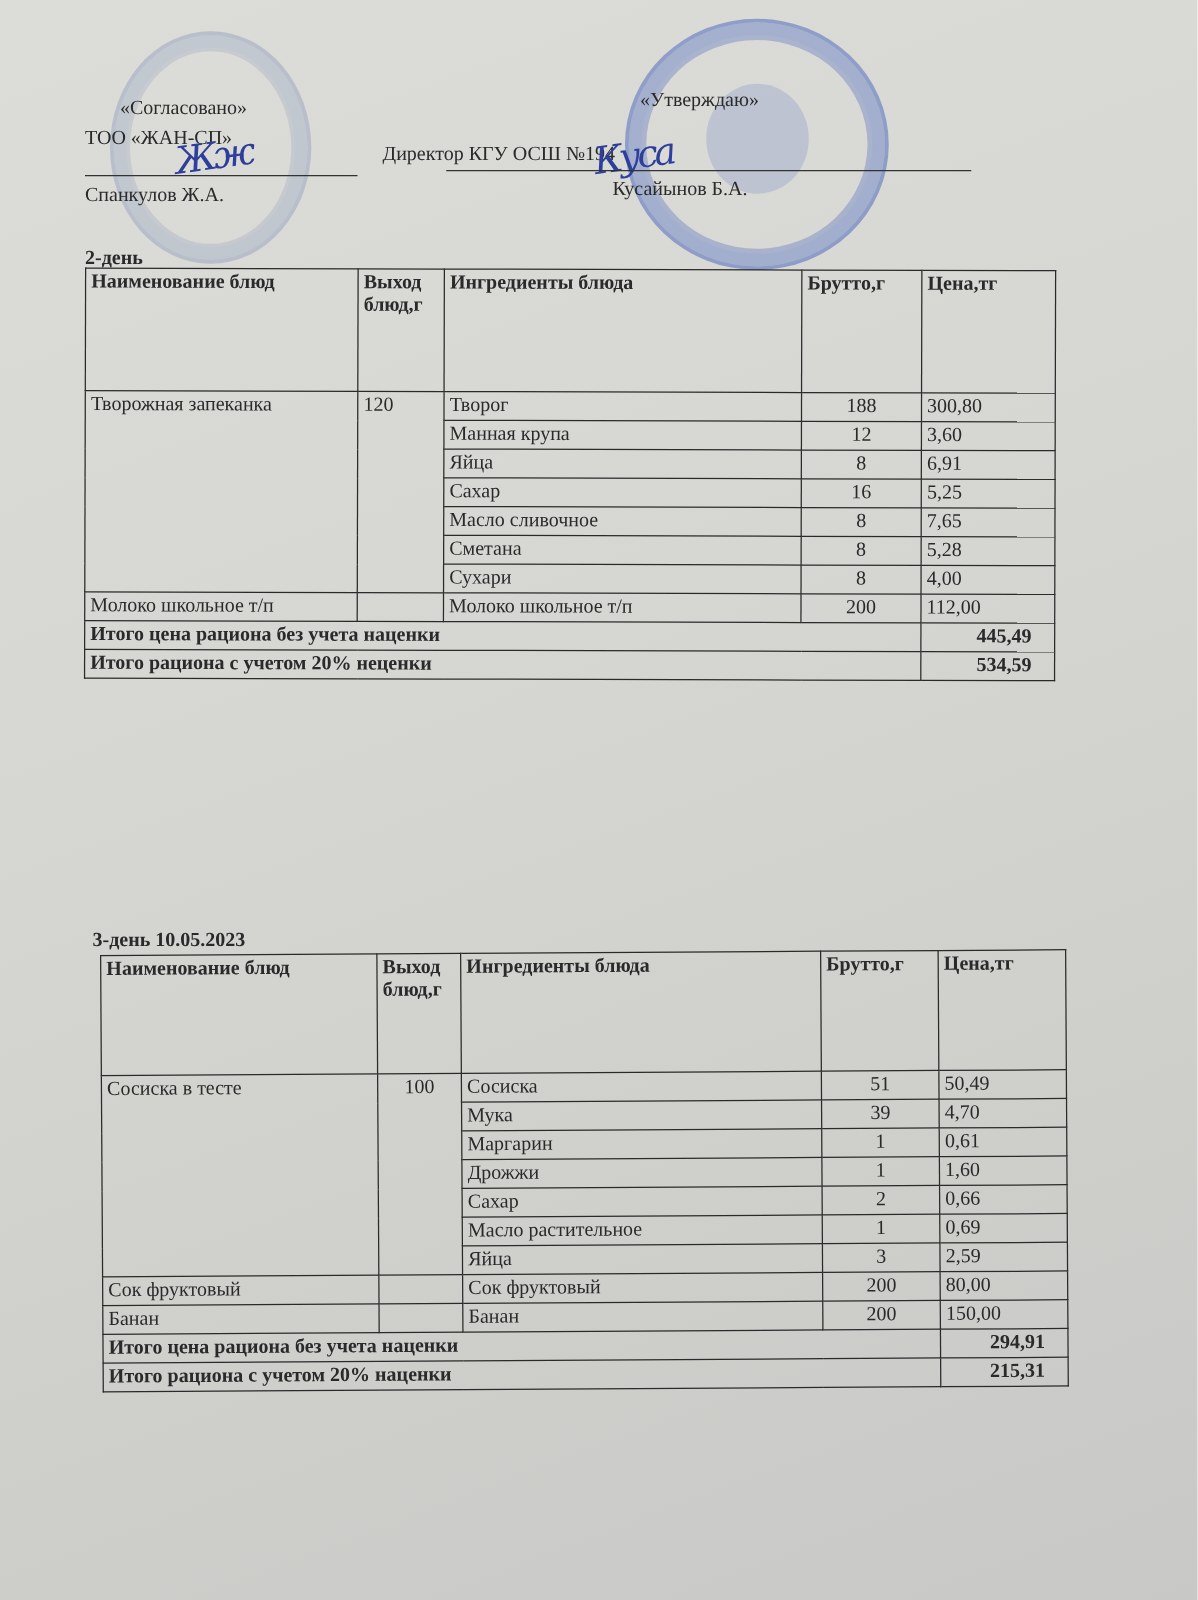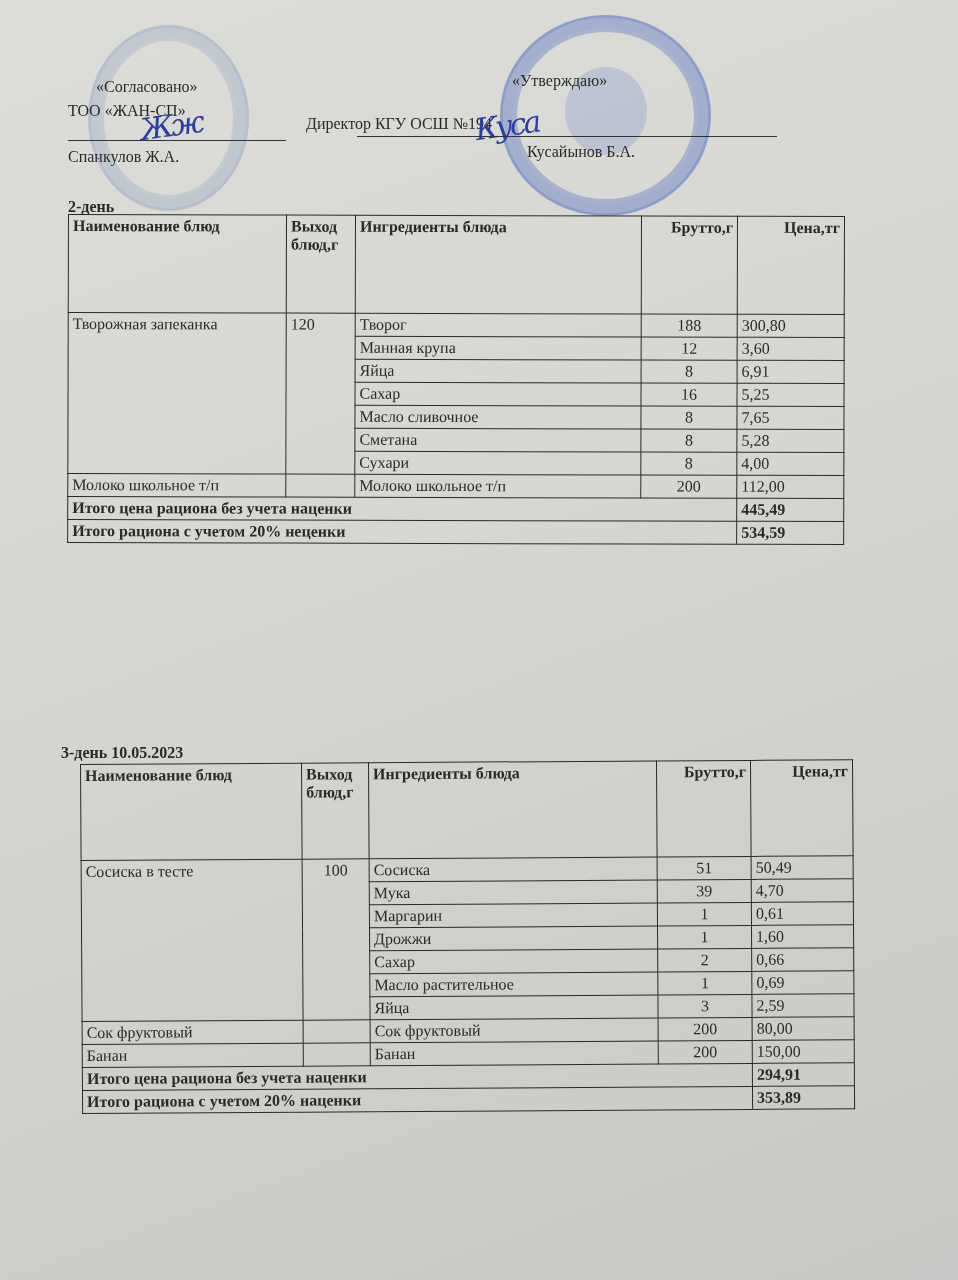--- a/index.html
+++ b/index.html
@@ -26,25 +26,25 @@
 
   .day-title { position: absolute; font-weight: bold; font-size: 16px; }
   table.menu {
     position: absolute; border-collapse: collapse; table-layout: fixed;
     font-size: 16px; background: transparent;
   }
   table.menu td, table.menu th {
     border: 1.5px solid #2a2a2a; padding: 2px 4px; vertical-align: top;
   }
   table.menu th { font-weight: bold; text-align: left; }
-  table.menu th.c { text-align: right; }
+  table.menu th.c { text-align: left; }
   table.menu td.num { text-align: center; margin-top: 48px; }
   table.menu td.price { text-align: left; padding-right: 18px; }
   table.menu td.tot-label { font-weight: bold; }
-  table.menu td.tot-val { font-weight: bold; text-align: left; padding-right: 18px; }
+  table.menu td.tot-val { font-weight: bold; text-align: right; padding-right: 18px; }
   .rot1 { transform: rotate(0.15deg); transform-origin: left top; }
   .rot2 { transform: rotate(-0.35deg); transform-origin: left top; }
 </style>
 </head>
 <body>
 
 <div class="stamp left" style="left:88px; top:25px; width:155px; height:180px;"></div>
 <div class="stamp" style="left:500px; top:15px; width:205px; height:195px;">
     <div class="core"></div>
   </div>
@@ -52,21 +52,21 @@
 <div class="abs txt" style="left:68px; top:78px;margin-left:28px;">«Согласовано»</div>
 <div class="abs txt" style="left:68px; top:102px;text-align:right;">ТОО «ЖАН-СП»</div>
 <div class="signature" style="left:140px; top:108px;">Жж</div>
 <div class="sig-line" style="left:68px; top:140px; width:218px;"></div>
 <div class="abs txt" style="left:68px; top:148px;">Спанкулов Ж.А.</div>
 
 <div class="abs txt" style="left:512px; top:72px;text-align:center;">«Утверждаю»</div>
 <div class="abs txt" style="left:306px; top:79px;margin-top:36px;">Директор КГУ ОСШ №194</div>
 <div class="signature" style="left:475px; top:108px;">Куса</div>
 <div class="sig-line" style="left:357px; top:136px; width:420px;"></div>
-<div class="abs txt" style="left:527px; top:143px;">Кусайынов Б.А.</div>
+<div class="abs txt" style="left:490px; top:143px;">Кусайынов Б.А.</div>
 
 <div class="day-title" style="left:68px; top:198px;">2-день</div>
 <table class="menu rot1" style="left:68px; top:214px; width:776px;">
   <colgroup>
       <col style="width:218px">
       <col style="width:69px">
       <col style="width:286px">
       <col style="width:96px">
       <col style="width:107px">
     </colgroup>
@@ -126,21 +126,21 @@
     <td colspan="4" class="tot-label">Итого цена рациона без учета наценки</td>
     <td class="tot-val">445,49</td>
   </tr>
   <tr>
     <td colspan="4" class="tot-label">Итого рациона с учетом 20% неценки</td>
     <td class="tot-val">534,59</td>
   </tr>
 </tbody>
   </table>
 
-<div class="day-title" style="left:61px; top:744px;text-align:right;">3-день 10.05.2023</div>
+<div class="day-title" style="left:74px; top:744px;text-align:right;">3-день 10.05.2023</div>
 <table class="menu rot2" style="left:80px; top:764px; width:772px;">
   <colgroup>
       <col style="width:221px">
       <col style="width:67px">
       <col style="width:288px">
       <col style="width:94px">
       <col style="width:102px">
     </colgroup>
   <tbody>
       <tr style="height:96px">
@@ -200,16 +200,16 @@
     <td>Банан</td>
     <td class="num">200</td>
     <td class="price">150,00</td>
   </tr>
   <tr>
     <td colspan="4" class="tot-label">Итого цена рациона без учета наценки</td>
     <td class="tot-val">294,91</td>
   </tr>
   <tr>
     <td colspan="4" class="tot-label">Итого рациона с учетом 20% наценки</td>
-    <td class="tot-val">353,89</td>
+    <td class="tot-val">215,31</td>
   </tr>
 </tbody>
   </table>
 
 </body></html>

